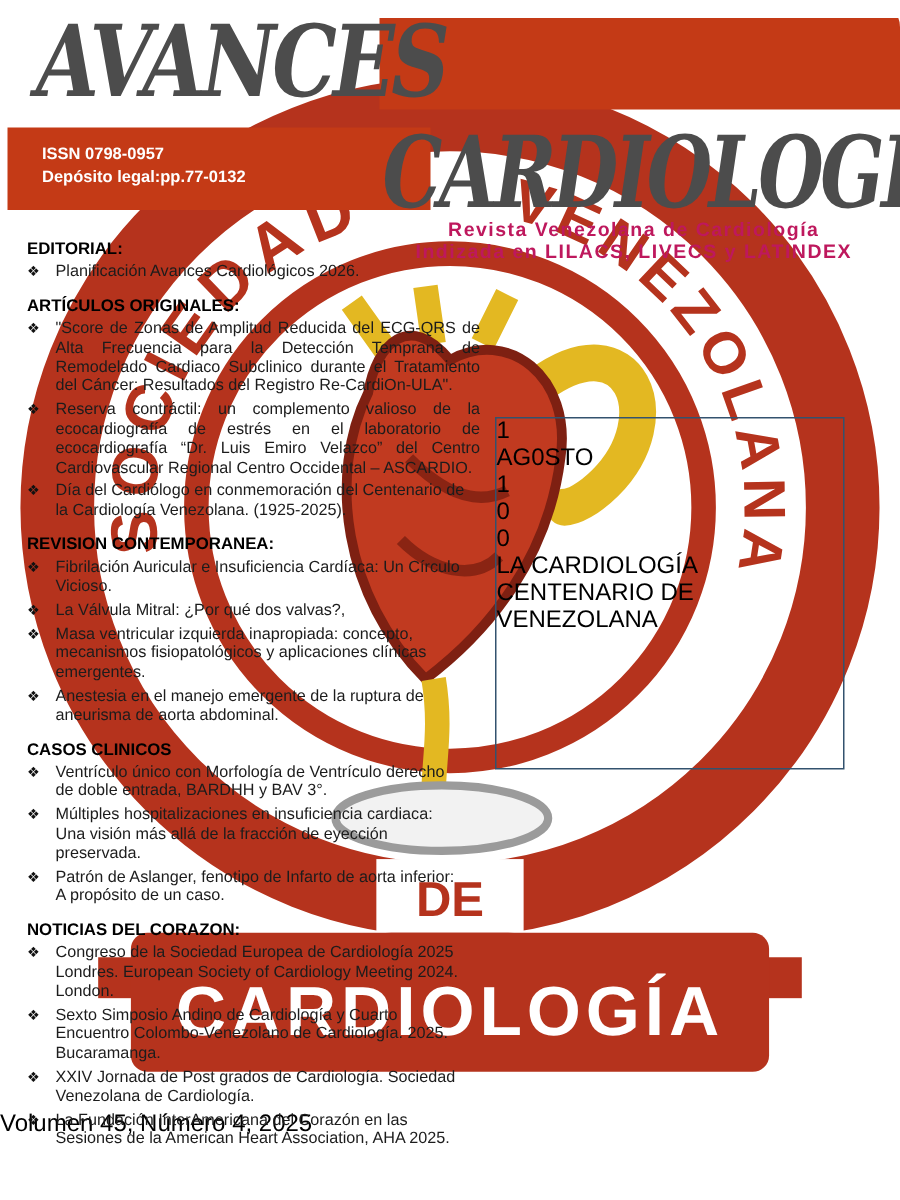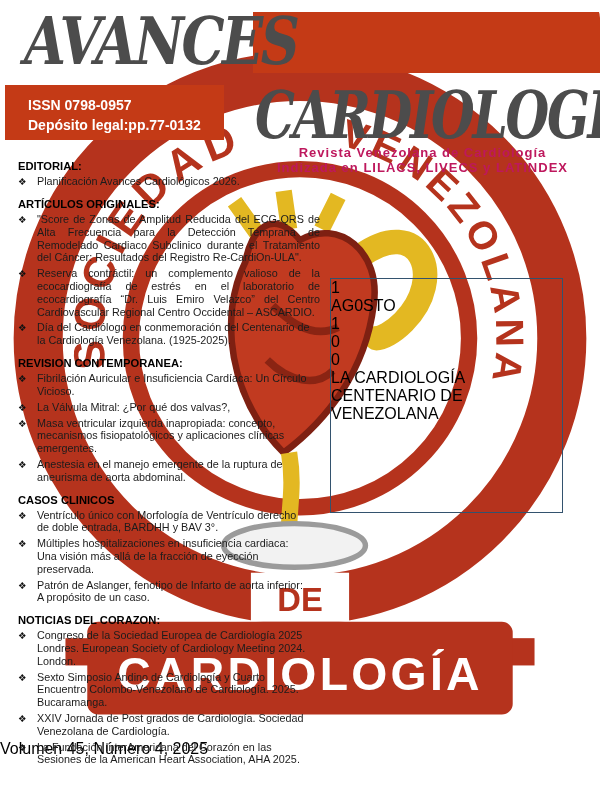--- a/index.html
+++ b/index.html
@@ -6,22 +6,22 @@
   html,body { width:600px; height:800px; }
   body { font-family:"Liberation Sans", sans-serif; background:#ffffff; overflow:hidden; }
   .page { position:relative; width:600px; height:800px; background:#fff; overflow:hidden;border-radius:18px; }
 
   
   .title-word { font-family:"DejaVu Serif", serif; font-weight:bold; font-style:italic;
                 color:#4c4c4c; white-space:nowrap; line-height:1; }
   .avances { position:absolute; left:24px; top:8px; font-size:66px;
              transform:scaleX(0.82); transform-origin:left top; letter-spacing:-3px; }
   .red-top-block { position:absolute; left:253px; top:12px; width:347px; height:61px; background:#c43a16; }
-  .red-left-block { position:absolute; left:5px; top:85px; width:219px; height:55px; background:#c43a16;
-                    color:#ffffff; font-weight:bold; font-size:14px; padding:11px 0 0 23px; line-height:1.4; }
+  .red-left-block { position:absolute; left:5px; top:85px; width:282px; height:55px; background:#c43a16;
+                    color:#ffffff; font-weight:bold; font-size:11px; padding:11px 0 0 23px; line-height:1.4; }
   .cardiologicos { position:absolute; left:255px; top:82px; font-size:66px;
                    transform:scaleX(0.76); transform-origin:left top; letter-spacing:-3px; }
   .subtitle { position:absolute; left:250px; top:146px; width:345px; text-align:center;
               color:#be185d; font-size:13px; letter-spacing:1px; line-height:1.15;font-weight:bold; }
 
   
   .toc { position:absolute; left:18px; top:160px; width:302px; color:#1c1c1c; }
   .toc h3 { font-size:11.2px; font-weight:bold; 
             margin:10px 0 3px 0; color:#000; }
   .toc section:first-child h3 { margin-top:0; }

